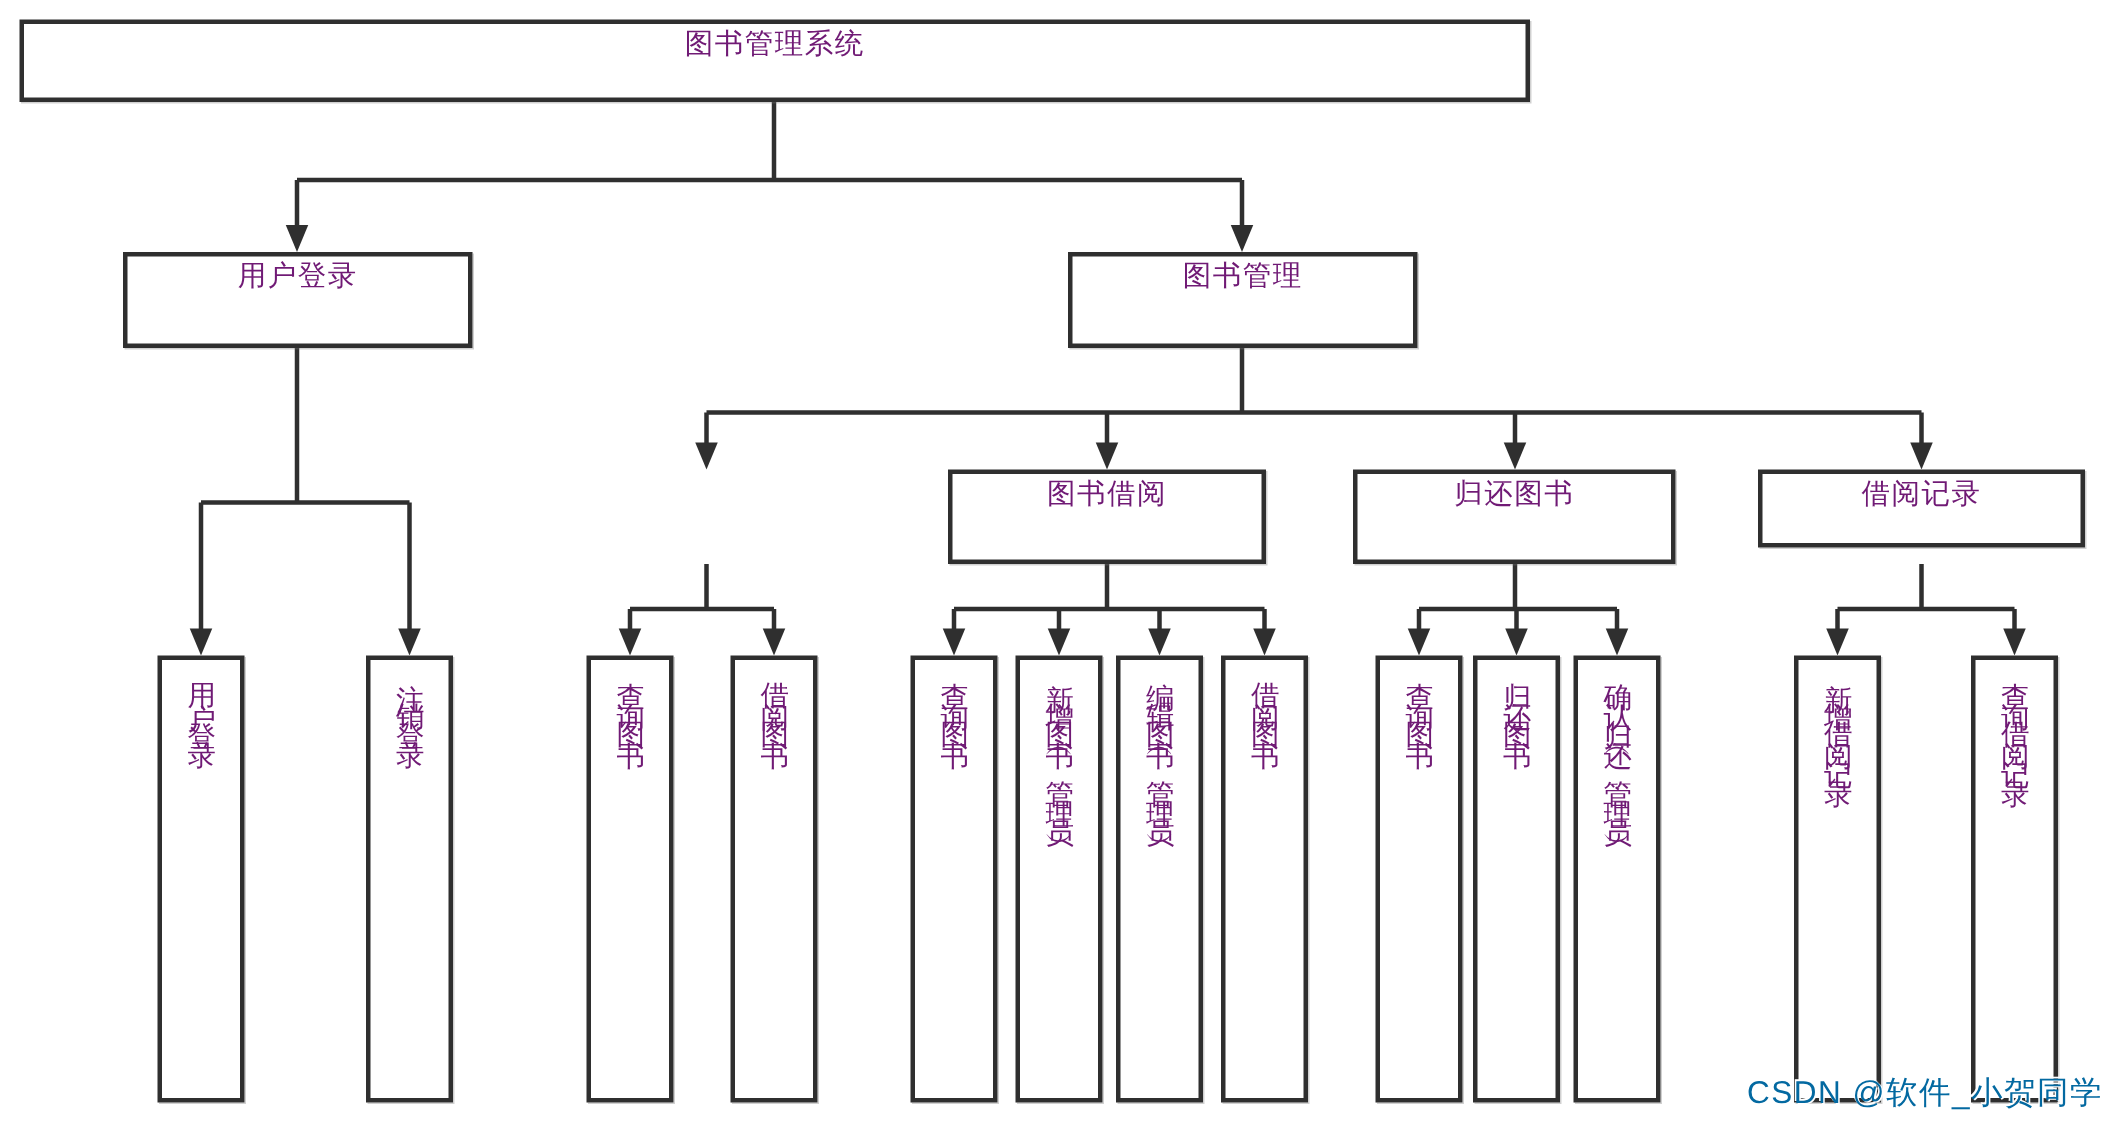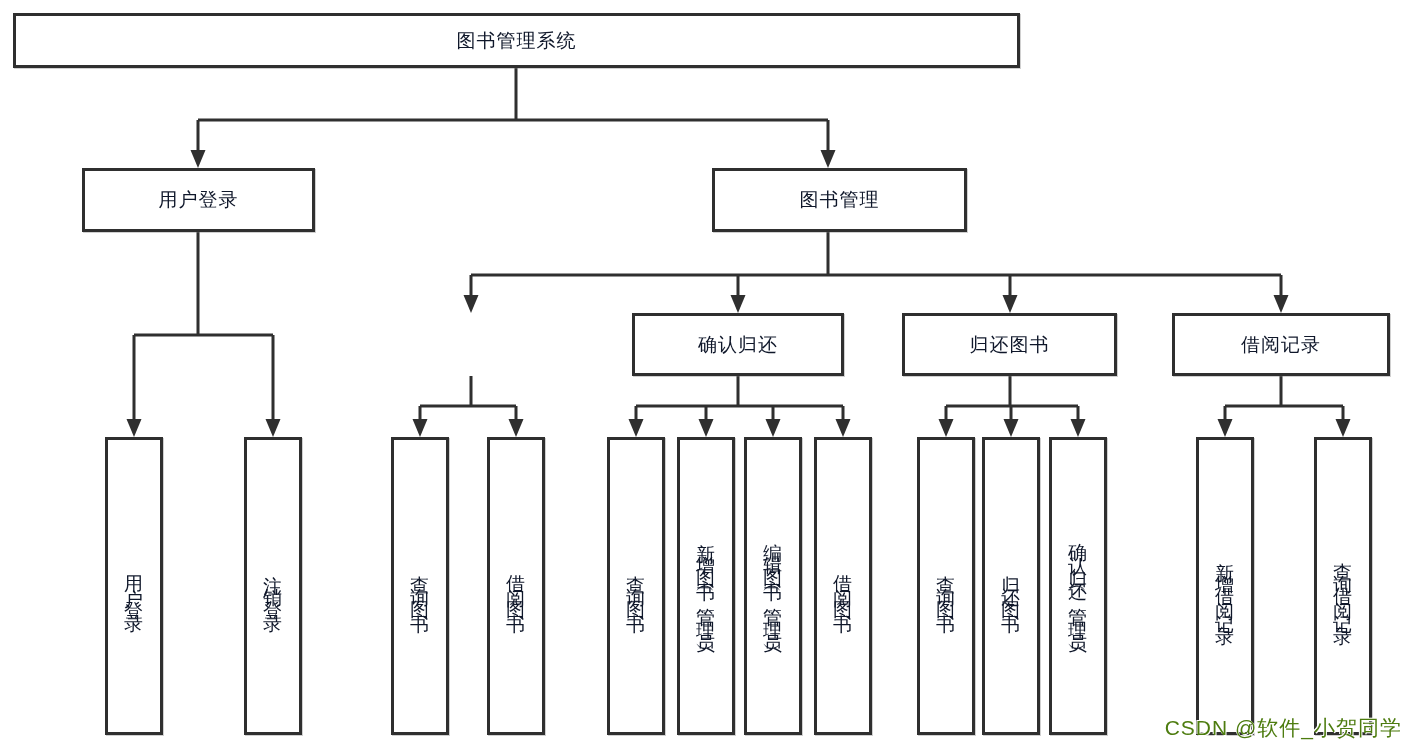--- a/index.html
+++ b/index.html
@@ -9,43 +9,43 @@
     background:#ffffff;
     font-family:"Liberation Sans","DejaVu Sans",sans-serif;
     overflow:hidden;
   }
   #connectors{position:absolute;left:0;top:0;width:1405px;height:747px;z-index:1;}
   .box{
     position:absolute;
     background:#ffffff;
     border:3px solid #2f2f2f;
     box-sizing:border-box;
-    display:flex;align-items:center;justify-content:center;
-    color:#0f172a;
+    display:flex;justify-content:center;
+    color:#701a75;
     z-index:2;
     box-shadow:1px 1px 0 rgba(120,120,120,0.35);
   }
   .box.h span{
     font-size:19px;
     letter-spacing:1px;
     white-space:nowrap;
   }
   .box.v span{
     writing-mode:vertical-rl;
     text-orientation:mixed;
     font-size:19px;
     letter-spacing:13px;
     line-height:1;
   }
   #watermark{
     position:absolute;
     right:3px;top:714px;
     z-index:5;
     font-size:21px;
-    color:#4d7c0f;
+    color:#0369a1;
     letter-spacing:1px;
     text-shadow:1px 1px 0 #ffffff, -1px -1px 0 #ffffff;
     white-space:nowrap;
   }
 </style>
 </head>
 <body>
 
 <div id="stage">
 
@@ -82,31 +82,31 @@
     </g>
   </svg>
 
   <div class="box h" style="left:13px;top:13px;width:1007px;height:55px">
     <span>图书管理系统</span>
   </div>
 
   <div class="box h" style="left:82px;top:168px;width:233px;height:64px">
     <span>用户登录</span>
   </div>
-  <div class="box h" style="left:712px;top:168px;width:255px;height:64px">
+  <div class="box h" style="left:712px;top:168px;width:233px;height:64px">
     <span>图书管理</span>
   </div>
 
   <div class="box h" style="left:632px;top:313px;width:212px;height:63px">
-    <span>确认归还</span>
+    <span>图书借阅</span>
   </div>
   <div class="box h" style="left:902px;top:313px;width:215px;height:63px">
     <span>归还图书</span>
   </div>
-  <div class="box h" style="left:1172px;top:313px;width:218px;height:63px">
+  <div class="box h" style="left:1172px;top:313px;width:218px;height:52px">
     <span>借阅记录</span>
   </div>
 
   <div class="box v" style="left:105px;top:437px;width:58px;height:298px">
     <span>用户登录</span>
   </div>
   <div class="box v" style="left:244px;top:437px;width:58px;height:298px">
     <span>注销登录</span>
   </div>
 

